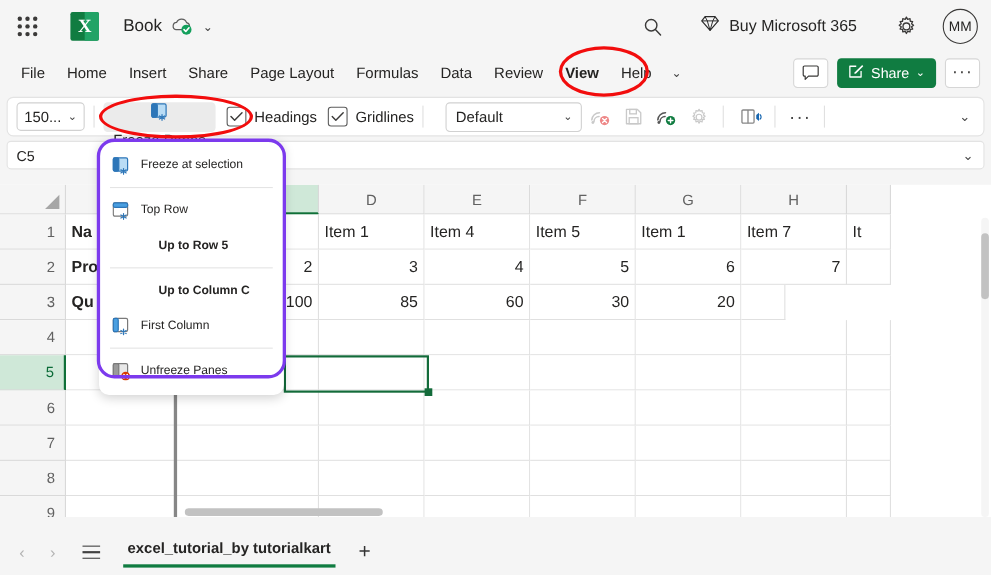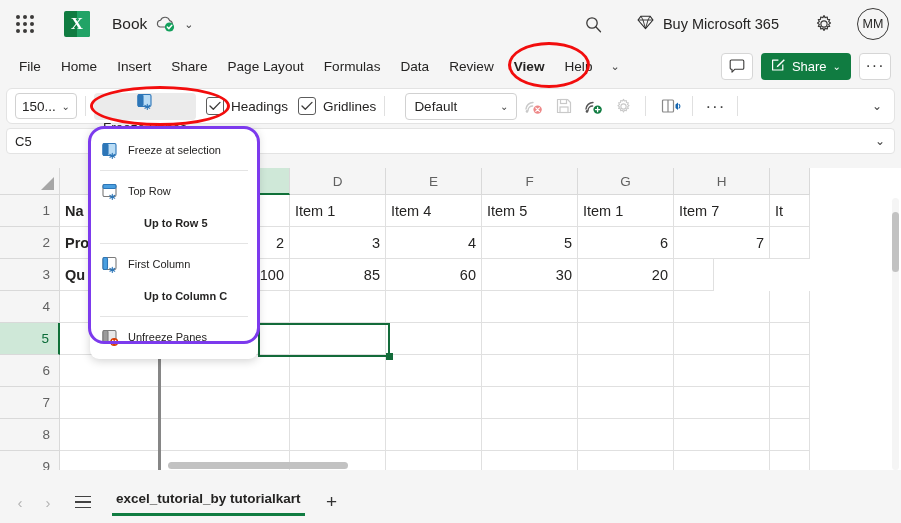--- a/index.html
+++ b/index.html
@@ -86,21 +86,21 @@
     background:#ebebeb; border-radius:4px; font-size:13.5px; color:#252423; cursor:pointer;
     position: relative; z-index: 3; flex-direction: column;
   }
   .chk-item { display:flex; align-items:center; gap:7px; margin-left:10px; cursor:pointer; }
   .chkbox {
     width:18px; height:18px; border:1.2px solid #5c5c5c; border-radius:3px;
     display:flex; align-items:center; justify-content:center; background:#fff;
   }
   .chk-label { font-size:13.5px; color:#252423; }
   .default-sel {
-    margin-left: 12px; width: 112px; height: 27px; border:1px solid #d1d1d1; border-radius:4px;
+    margin-left: 12px; width: 124px; height: 27px; border:1px solid #d1d1d1; border-radius:4px;
     display:flex; align-items:center; justify-content:space-between; padding: 0 8px;
     font-size:13.5px; color:#252423; cursor:pointer; background:#fff;
   }
   .cb-ico { width: 27px; height:27px; display:flex; align-items:center; justify-content:center; cursor:pointer; margin-left:3px;}
   .ellipsis-btn { width:28px; height:27px; display:flex; align-items:center; justify-content:center;
      font-size:17px; color:#444; cursor:pointer; letter-spacing:1px; }
   .cmd-chev { margin-left:auto; margin-right:12px; font-size:12px; color:#444; cursor:pointer; }
 
   
   .fbar {
@@ -559,33 +559,33 @@
         </svg>
       </span>
       <span class="lbl">Top Row</span>
     </div>
 
     <div class="fp-item noico">
       <span class="lbl">Up to Row 5</span>
     </div>
     <div class="fp-divider"></div>
 
+    <div class="fp-item noico">
+      <span class="lbl">Up to Column C</span>
+    </div>
+
     <div class="fp-item">
       <span class="ico">
         <svg width="17" height="17" viewBox="0 0 17 17">
           <rect x="1" y="1.5" width="13" height="12" rx="1.4" fill="#fff" stroke="#7a7a7a" stroke-width="1.1"></rect>
           <rect x="1" y="1.5" width="4.5" height="12" rx="1.4" fill="#4a9fe0" stroke="#2d76b8" stroke-width="1.1"></rect>
           <path d="M10.3 11.2 v5.2 M7.9 12.4 l4.8 2.8 M12.7 12.4 l-4.8 2.8" stroke="#2d76b8" stroke-width="1.1" stroke-linecap="round"></path>
         </svg>
       </span>
       <span class="lbl">First Column</span>
-    </div>
-
-    <div class="fp-item noico">
-      <span class="lbl">Up to Column C</span>
     </div>
     <div class="fp-divider"></div>
 
     <div class="fp-item">
       <span class="ico">
         <svg width="17" height="17" viewBox="0 0 17 17">
           <rect x="1" y="1.5" width="13" height="12" rx="1.4" fill="#e8e8e8" stroke="#7a7a7a" stroke-width="1.1"></rect>
           <rect x="1" y="1.5" width="5" height="12" rx="1.4" fill="#9a9a9a" stroke="#7a7a7a" stroke-width="1.1"></rect>
           <circle cx="12.2" cy="13" r="4" fill="#d83b01"></circle>
           <path d="M10.6 11.4 L13.8 14.6 M13.8 11.4 L10.6 14.6" stroke="#fff" stroke-width="1.2" stroke-linecap="round"></path>

